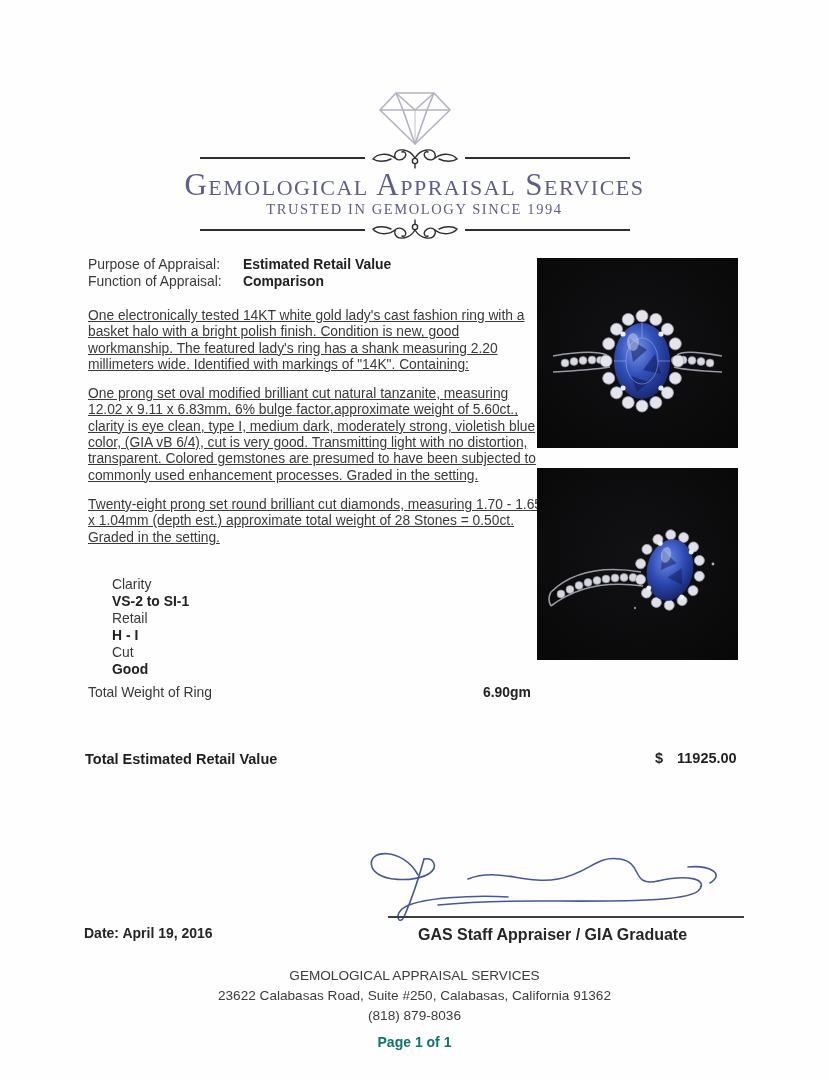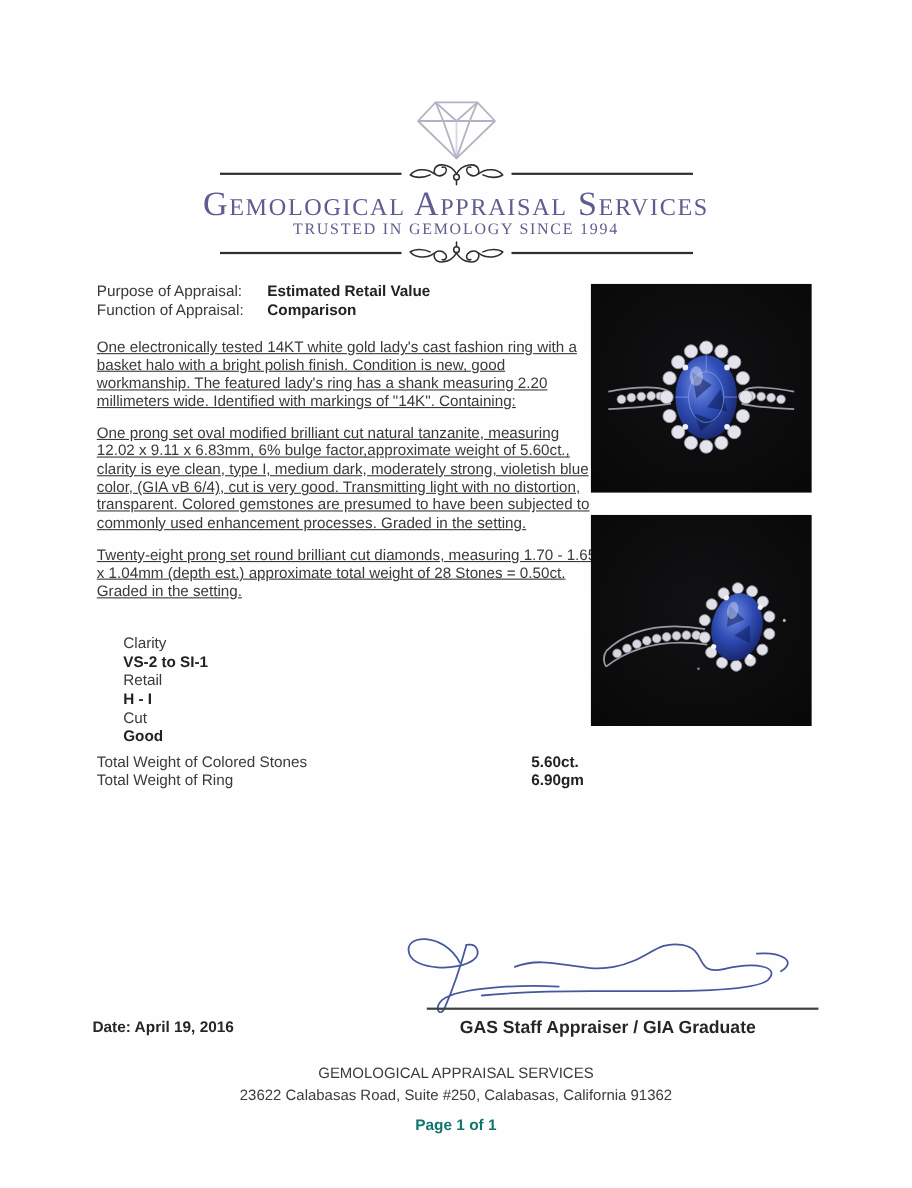--- a/index.html
+++ b/index.html
@@ -288,42 +288,44 @@
             <circle cx="150" cy="126" r="2.4"></circle>
         </g>
       </g>
       <circle cx="176" cy="96" r="1.4" fill="#dcdce6" opacity="0.8"></circle>
       <circle cx="98" cy="140" r="1.2" fill="#dcdce6" opacity="0.6"></circle>
     </svg>
   </div>
 
   <div class="totals">
     <div class="total-row">
-      <span>Total Weight of Colored Stones</span>
-      <span class="total-value">5.60ct.</span>
-    </div>
-    <div class="total-row">
       <span>Total Weight of Ring</span>
       <span class="total-value">6.90gm</span>
     </div>
   </div>
 
+  <div class="retail">
+    <span class="retail-label">Total Estimated Retail Value</span>
+    <span class="retail-currency">$</span>
+    <span class="retail-value">11925.00</span>
+  </div>
 
   <svg class="signature-svg" width="385" height="76" viewBox="0 0 385 76">
     <g fill="none" stroke="#46589d" stroke-width="1.6" stroke-linecap="round">
       <path d="M60,30 C45,2 8,4 14,22 C19,37 58,38 72,28 C80,22 76,12 66,14"></path>
       <path d="M66,14 C60,36 52,58 46,72 C42,80 36,72 44,64 C58,52 120,50 150,52"></path>
       <path d="M110,34 C140,22 168,40 200,34 C232,28 238,10 262,14 C286,18 272,42 300,36"></path>
       <path d="M300,36 C330,29 352,34 340,46 C326,58 240,56 180,56 C140,56 100,58 80,60"></path>
       <path d="M330,22 C350,20 368,28 352,38"></path>
     </g>
   </svg>
   <div class="signature-line"></div>
   <div class="date-line">Date: April 19, 2016</div>
   <div class="signer-title">GAS Staff Appraiser / GIA Graduate</div>
 
   <div class="footer">
     <div>GEMOLOGICAL APPRAISAL SERVICES</div>
     <div>23622 Calabasas Road, Suite #250, Calabasas, California 91362</div>
+    <div>(818) 879-8036</div>
     <div class="page-num">Page 1 of 1</div>
   </div>
 
 </div>
 
 </body></html>

